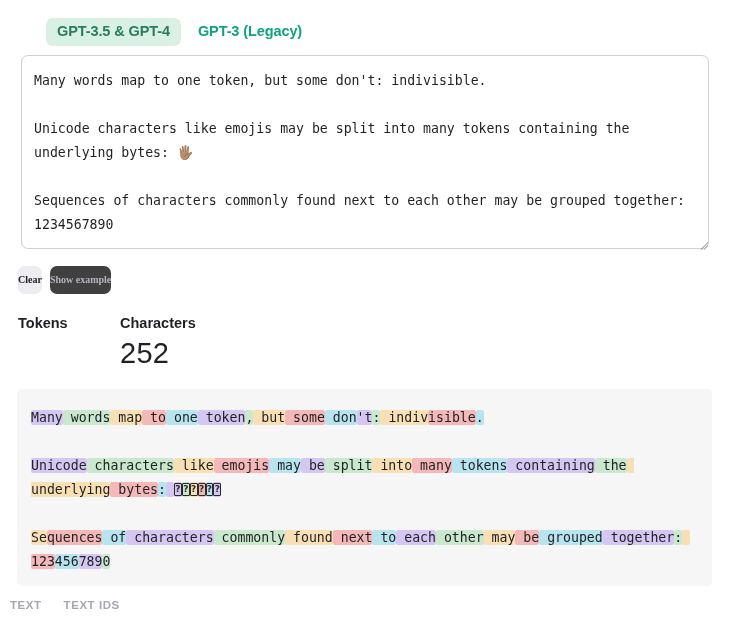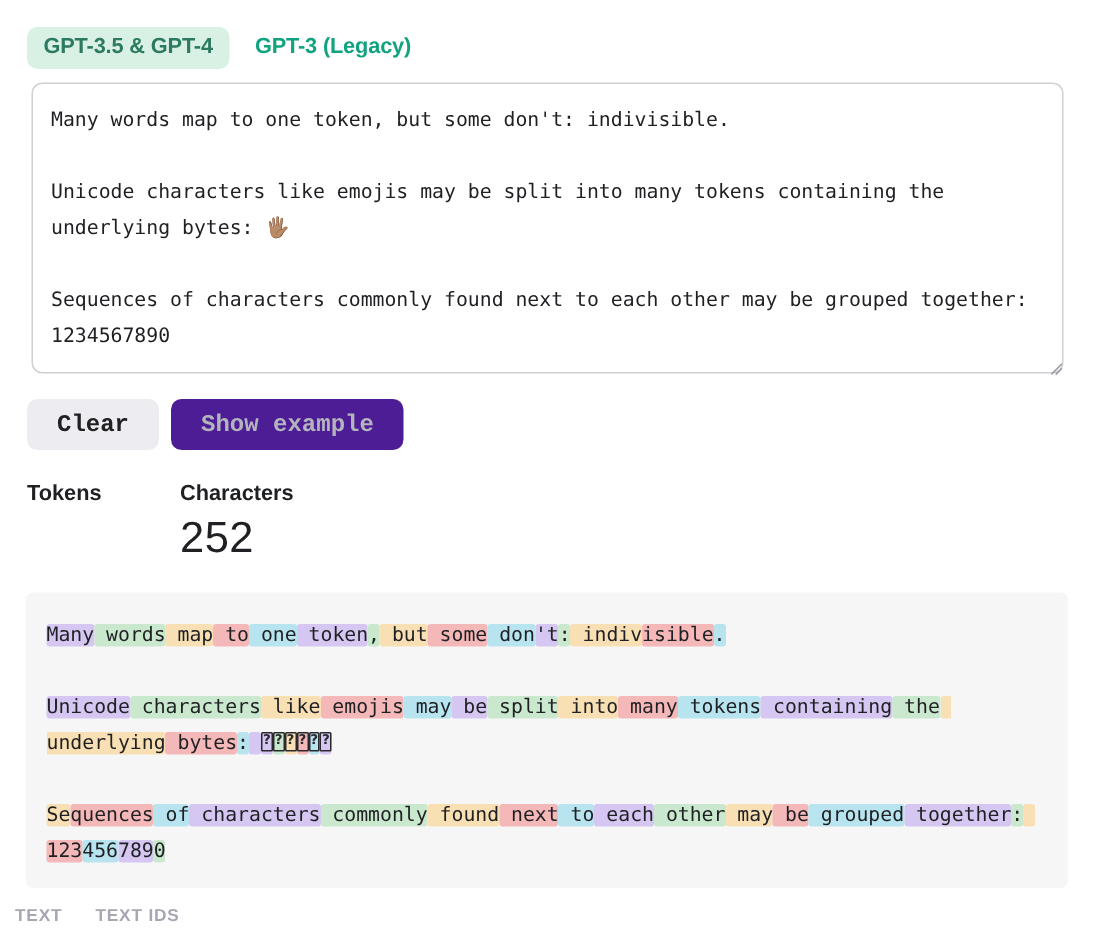--- a/index.html
+++ b/index.html
@@ -30,20 +30,21 @@
     padding: 6px 11px 7px 11px;
     border-radius: 7px;
     cursor: pointer;
     color: #10a37f;
     white-space: nowrap;
     line-height: 1;
   }
   .model-tab.active {
     background: #d9f0e5;
     color: #2b7a61;
+    margin-left: 28px;
   }
 
   
   .textarea-wrap {
     margin: 9px 18px 0 21px;
     position: relative;
   }
   .ta {
     box-sizing: border-box;
     width: 688px;
@@ -84,33 +85,33 @@
 
   
   .actions {
     display: flex;
     gap: 8px;
     margin: 17px 0 0 18px;
   }
   .btn {
     border: none;
     border-radius: 7px;
-    font-family: Liberation Mono, monospace;
-    font-size: 16px;
-    font-weight: bold;
-    padding: 9px 20px;
+    font-family: Liberation Serif, serif;
+    font-size: 10px;
+    font-weight: bold;
+    padding: 9px 0;
     cursor: pointer;
     line-height: 1;
   }
   .btn-clear {
     background: #ececf1;
     color: #202123;
   }
   .btn-example {
-    background: #4c1d95;
+    background: #404040;
     color: #b4b4bd;
     cursor: default;
   }
 
   
   .stats {
     display: flex;
     margin: 22px 0 0 18px;
   }
   .stat { width: 102px; }

